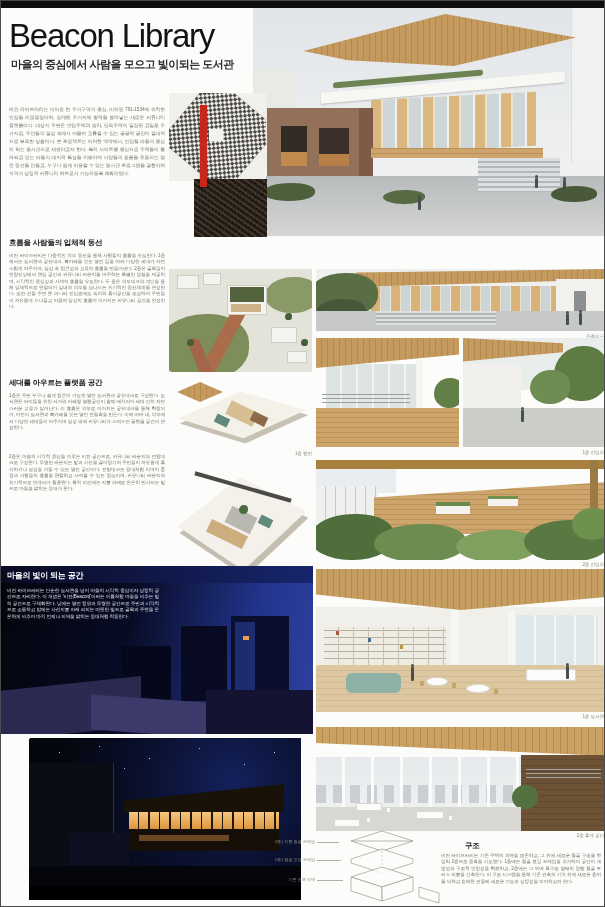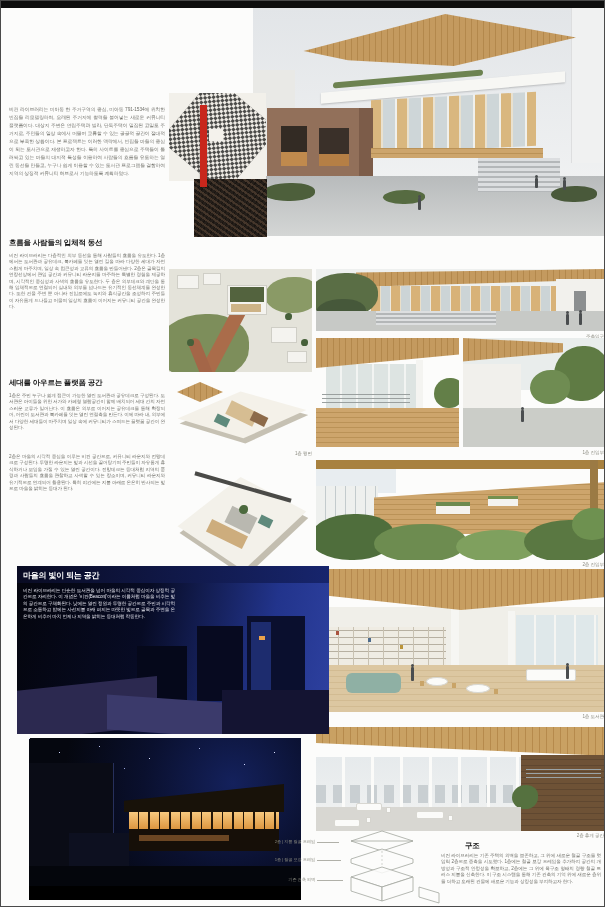--- a/index.html
+++ b/index.html
@@ -43,20 +43,22 @@
     <div class="abs" style="left:0;top:168px;width:353px;height:60px;background:linear-gradient(180deg,#b8bbbc,#d4d6d5)"></div>
     <div class="abs" style="left:225px;top:150px;width:82px;height:34px;background:repeating-linear-gradient(180deg,#dcdee0 0 3px,#b4b7b9 3px 5px)"></div>
     <div class="blob" style="left:10px;top:175px;width:52px;height:18px;background:#4d5f3b"></div>
     <div class="blob" style="left:130px;top:182px;width:42px;height:14px;background:#566b41"></div>
     <div class="blob" style="left:298px;top:178px;width:46px;height:16px;background:#49593a"></div>
     <div class="person" style="left:165px;top:190px;height:12px"></div>
     <div class="person" style="left:282px;top:170px;height:10px"></div>
     <div class="person" style="left:310px;top:172px;height:10px"></div>
   </div>
 
+  <div class="abs" style="left:8px;top:16px;font-size:33px;font-weight:500;letter-spacing:-1.2px;color:#131313">Beacon Library</div>
+  <div class="abs" style="left:10px;top:56px;font-size:11px;font-weight:bold;letter-spacing:-0.5px;color:#2c2c2c">마을의 중심에서 사람을 모으고 빛이되는 도서관</div>
 
   <div class="img" style="left:168px;top:92px;width:97px;height:88px">
     <div class="abs" style="inset:0;background:#f2f0ea"></div>
     <div class="abs" style="left:8px;top:0;width:84px;height:84px;transform:rotate(40deg);background:repeating-conic-gradient(#3d3d3b 0 25%,#edeae3 0 50%) 0 0/6px 6px;opacity:.92"></div>
     <div class="abs" style="left:40px;top:36px;width:14px;height:12px;background:#f4f2ec"></div>
   </div>
   <div class="img" style="left:193px;top:178px;width:73px;height:58px">
     <div class="abs" style="inset:0;background:
       repeating-linear-gradient(35deg,rgba(96,74,57,.55) 0 2px,transparent 2px 5px),
       repeating-linear-gradient(-55deg,rgba(18,14,11,.6) 0 1px,transparent 1px 4px),#241e19"></div>
@@ -190,21 +192,21 @@
     <div class="abs" style="left:0;top:80px;width:205px;height:24px;background:#d8d7d2"></div>
     <div class="table" style="left:40px;top:76px;width:26px;height:8px"></div>
     <div class="table" style="left:100px;top:84px;width:28px;height:8px"></div>
     <div class="table" style="left:18px;top:92px;width:26px;height:8px"></div>
     <div class="abs" style="left:70px;top:80px;width:5px;height:6px;background:#fbfbf9;border:1px solid #d5d4ce"></div>
     <div class="abs" style="left:132px;top:88px;width:5px;height:6px;background:#fbfbf9;border:1px solid #d5d4ce"></div>
     <div class="abs" style="left:50px;top:90px;width:5px;height:6px;background:#fbfbf9;border:1px solid #d5d4ce"></div>
   </div>
   <div class="cap" style="left:455px;top:832px;width:148px">2층 휴게 공간</div>
 
-  <div class="img" style="left:16px;top:565px;width:312px;height:168px">
+  <div class="img" style="left:0;top:565px;width:312px;height:168px">
     <div class="abs" style="inset:0;background:linear-gradient(100deg,#04050d 0%,#070b24 40%,#22348c 78%,#2e41a0 100%)"></div>
     <div class="abs" style="left:120px;top:80px;width:50px;height:55px;background:#05081a"></div>
     <div class="abs" style="left:180px;top:60px;width:46px;height:75px;background:#070a20"></div>
     <div class="abs" style="left:230px;top:50px;width:58px;height:85px;background:#0a0f2e"></div>
     <div class="abs" style="left:234px;top:56px;width:20px;height:70px;background:#1d2c6e"></div>
     <div class="abs" style="left:242px;top:70px;width:6px;height:4px;background:var(--glow-amber,#e9a24b)"></div>
     <div class="abs" style="left:-10px;top:118px;width:150px;height:50px;background:#2c2950;transform:skewY(-6deg)"></div>
     <div class="abs" style="left:90px;top:133px;width:130px;height:35px;background:#3b3a6b;transform:skewY(4deg)"></div>
     <div class="abs" style="left:205px;top:124px;width:110px;height:44px;background:#141432"></div>
     <div class="abs" style="left:0;top:0;width:312px;height:17px;background:linear-gradient(90deg,#090b22,#17256d)"></div>

